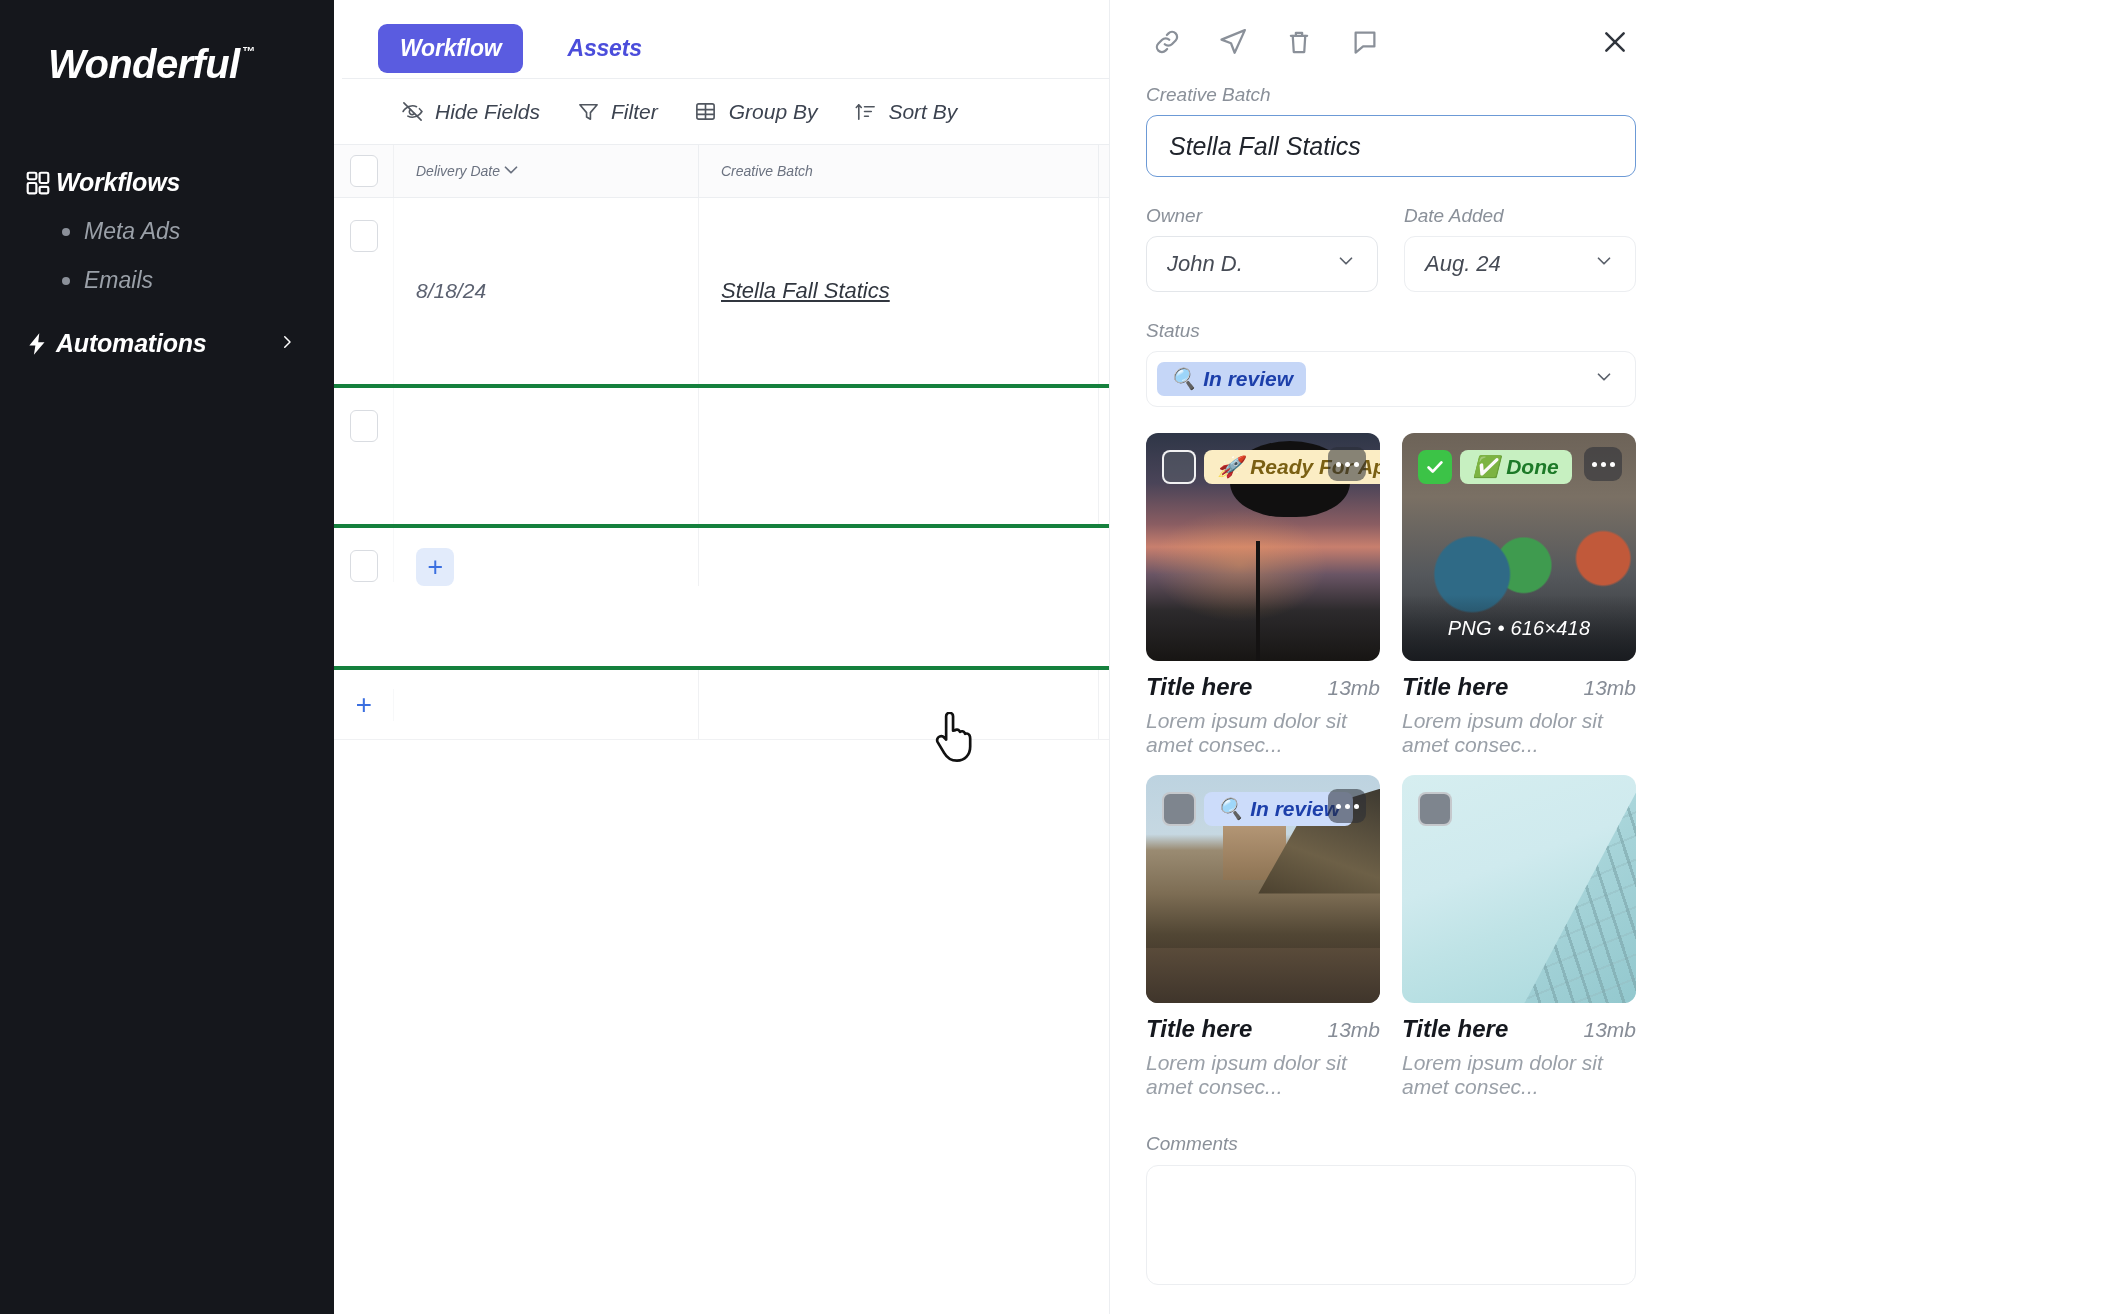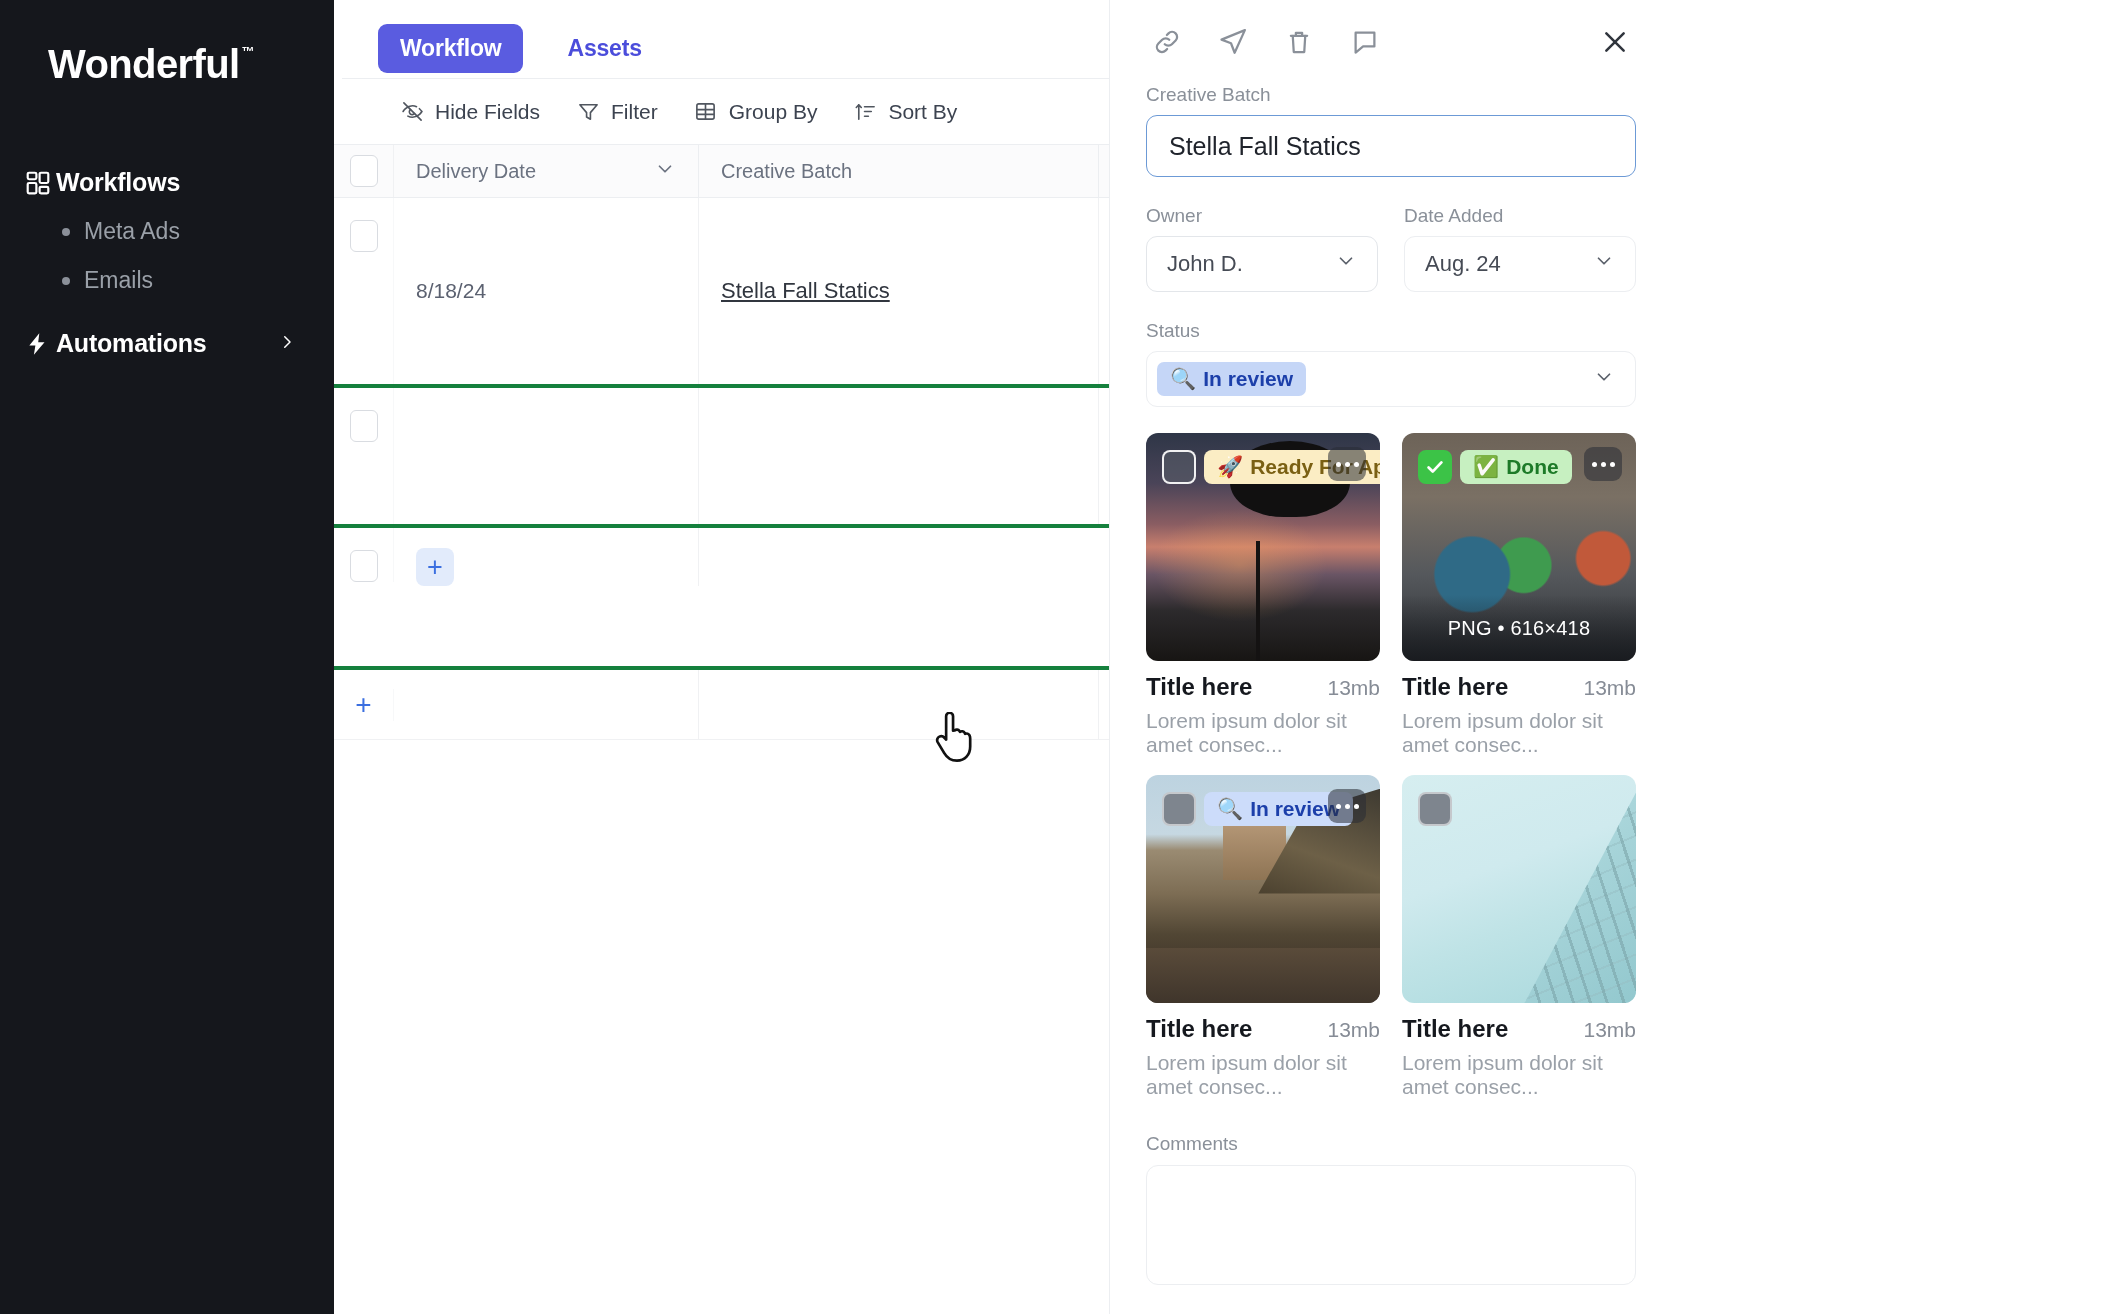--- a/index.html
+++ b/index.html
@@ -2,21 +2,21 @@
 <html><head>
 <meta charset="utf-8">
 <style>
   * { box-sizing: border-box; margin: 0; padding: 0; }
   html, body {
     width: 2110px; height: 1314px;
     font-family: "Liberation Sans", sans-serif;
     background: #ffffff;
     overflow: hidden;
   }
-  .app { display: flex; width: 1670px; height: 1314px; }
+  .app { display: flex; width: 1670px; height: 1314px; font-style: italic; }
 
   
   .sidebar {
     width: 334px; flex: 0 0 334px; height: 1314px;
     background: #15171c; color: #ffffff;
     padding: 0 0 0 0; position: relative;
   }
   .brand {
     display: flex; align-items: flex-start;
     padding: 44px 0 0 48px; height: 110px;
@@ -81,22 +81,22 @@
     display: flex; height: 54px; align-items: stretch;
     border-top: 1px solid #eceef1; border-bottom: 1px solid #eceef1;
     background: #fbfbfc;
   }
   .cb-col { width: 60px; flex: 0 0 60px; display: flex; align-items: center; justify-content: center; border-right: 1px solid #f0f1f3;}
   .chk {
     width: 28px; height: 32px; border: 1.6px solid #d9dce1; border-radius: 6px;
     background: #fff; cursor: pointer;
   }
   .th {
-    display: flex; align-items: center; justify-content: space-between;
-    padding: 0 22px; font-size: 20px; color: #6b7280;
+    display: flex; align-items: center; justify-content: flex-start;
+    padding: 0 22px; font-size: 14px; color: #6b7280;
     border-right: 1px solid #eceef1;
   }
   .th.c1 { width: 305px; flex: 0 0 305px; }
   .th.c2 { width: 400px; flex: 0 0 400px; }
   .tbl-row { display: flex; border-bottom: 4px solid #15803d; }
   .row-cb { width: 60px; flex: 0 0 60px; display: flex; align-items: flex-start; justify-content: center; padding-top: 22px; border-right: 1px solid #f7f8f9; }
   .td { padding: 0 22px; display: flex; align-items: center; border-right: 1px solid #f0f1f3; font-size: 21px; color: #5b6170; }
   .td.c1 { width: 305px; flex: 0 0 305px; }
   .td.c2 { width: 400px; flex: 0 0 400px; }
   .batch-link { color: #31363f; text-decoration: underline; cursor: pointer; font-size: 22px; }

